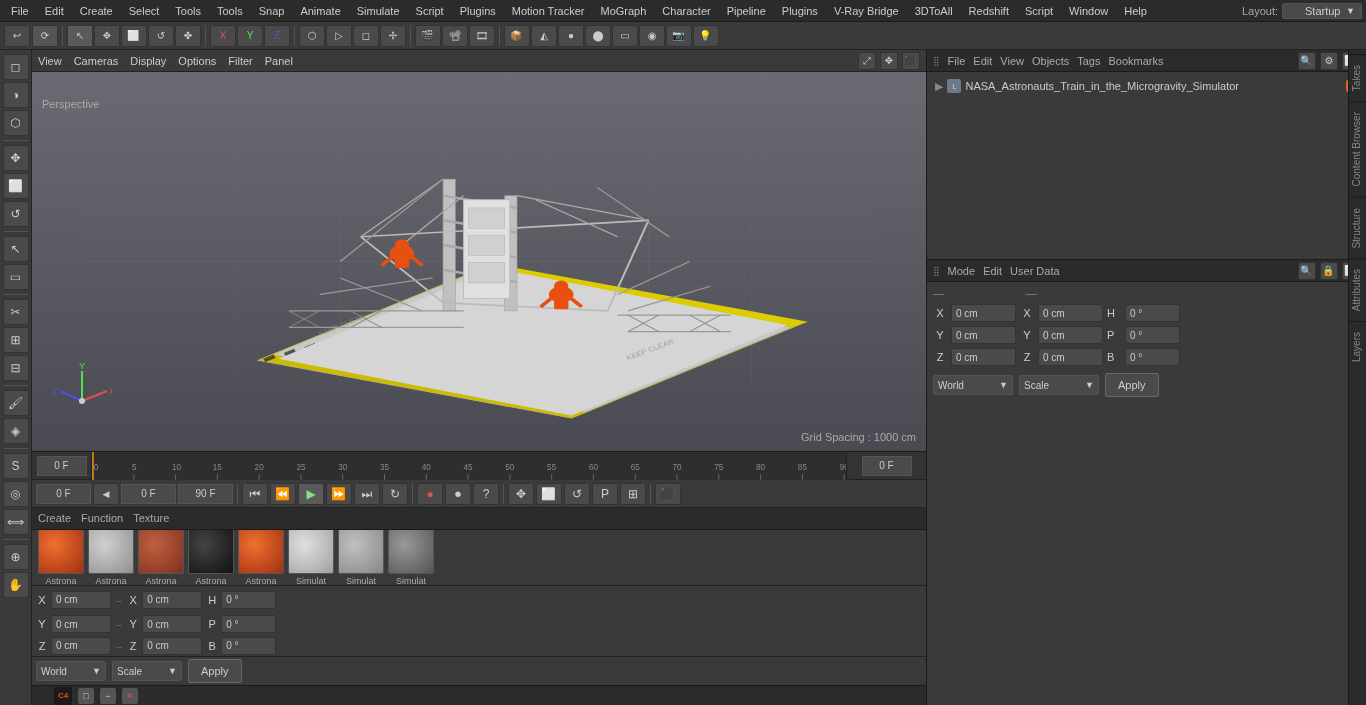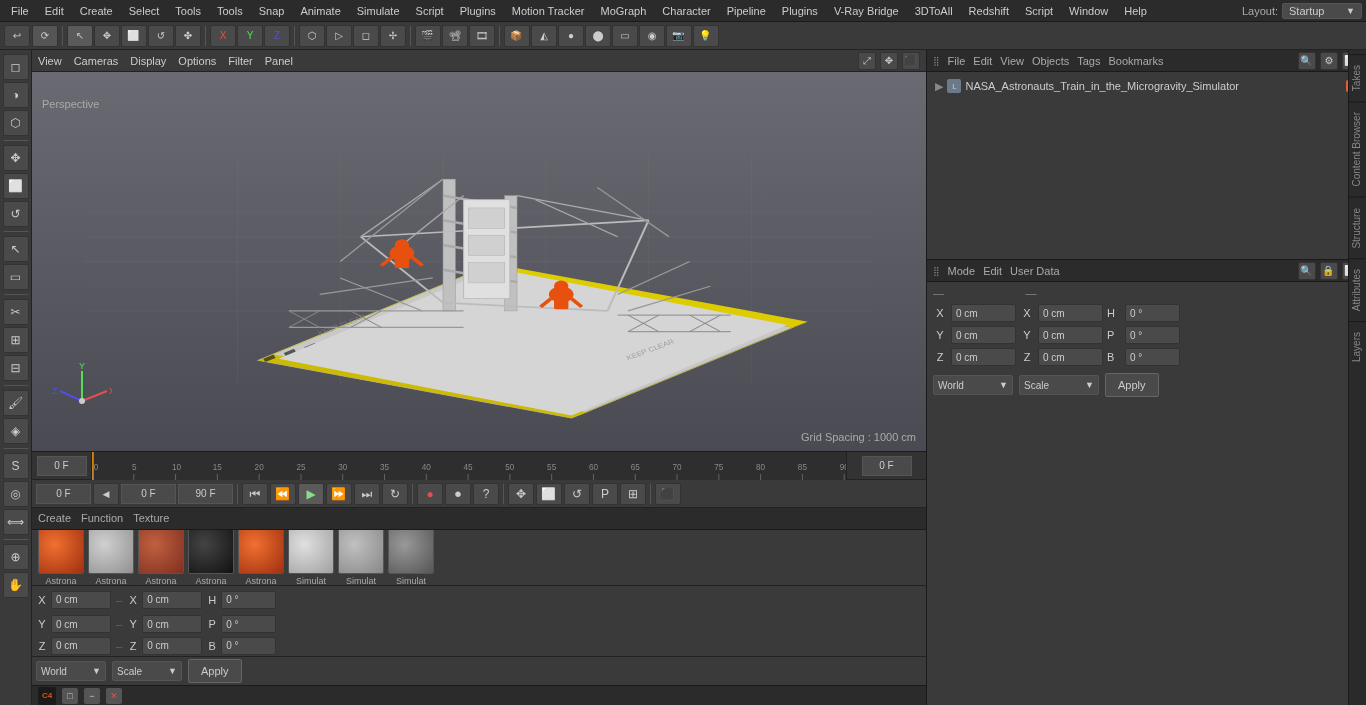--- a/index.html
+++ b/index.html
@@ -490,21 +490,21 @@
   <div class="menu-item">Plugins</div>
   <div class="menu-item">V-Ray Bridge</div>
   <div class="menu-item">3DToAll</div>
   <div class="menu-item">Redshift</div>
   <div class="menu-item">Script</div>
   <div class="menu-item">Window</div>
   <div class="menu-item">Help</div>
   <div style="margin-left:auto; display:flex; align-items:center; gap:4px;">
     <span style="font-size:11px; color:#aaa;">Layout:</span>
     <div style="display:flex; align-items:center; background:#4a4a4a; border:1px solid #555; padding:1px 6px; border-radius:2px; cursor:pointer; min-width:80px;">
-      <span style="font-size:11px; color:#ccc;">Startup</span>
+      <span style="font-size:11px; color:#ccc;margin-left:16px;">Startup</span>
       <span style="margin-left:auto; font-size:9px;">▼</span>
     </div>
   </div>
 </div>
 
 <div id="main-layout">
 
   <div id="toolbar-row">
     <div class="toolbar-btn">↩</div>
     <div class="toolbar-btn" style="background:#555;">⟳</div>
@@ -920,21 +920,21 @@
             <span style="font-size:9px;">▼</span>
           </div>
           <div class="coord-dropdown">
             <span>Scale</span>
             <span style="font-size:9px;">▼</span>
           </div>
           <button class="apply-btn">Apply</button>
         </div>
 
         <div id="status-bar">
-          <div class="status-icon" style="background:#1a1a1a; color:#e85010; font-weight:bold; font-size:8px; width:18px; height:18px;">C4</div>
+          <div class="status-icon" style="background:#1a1a1a; color:#e85010; font-weight:bold; font-size:8px; width:18px; height:18px;margin-left:16px;">C4</div>
           <div class="status-icon" style="font-size:9px;">□</div>
           <div class="status-icon" style="font-size:9px;">−</div>
           <div class="status-icon" style="font-size:9px; color:#e05050;">✕</div>
         </div>
       </div>
     </div>
 
     <div id="right-panel-main">
 
       <div id="objects-panel" style="height:210px; border-bottom:1px solid #1a1a1a;">

